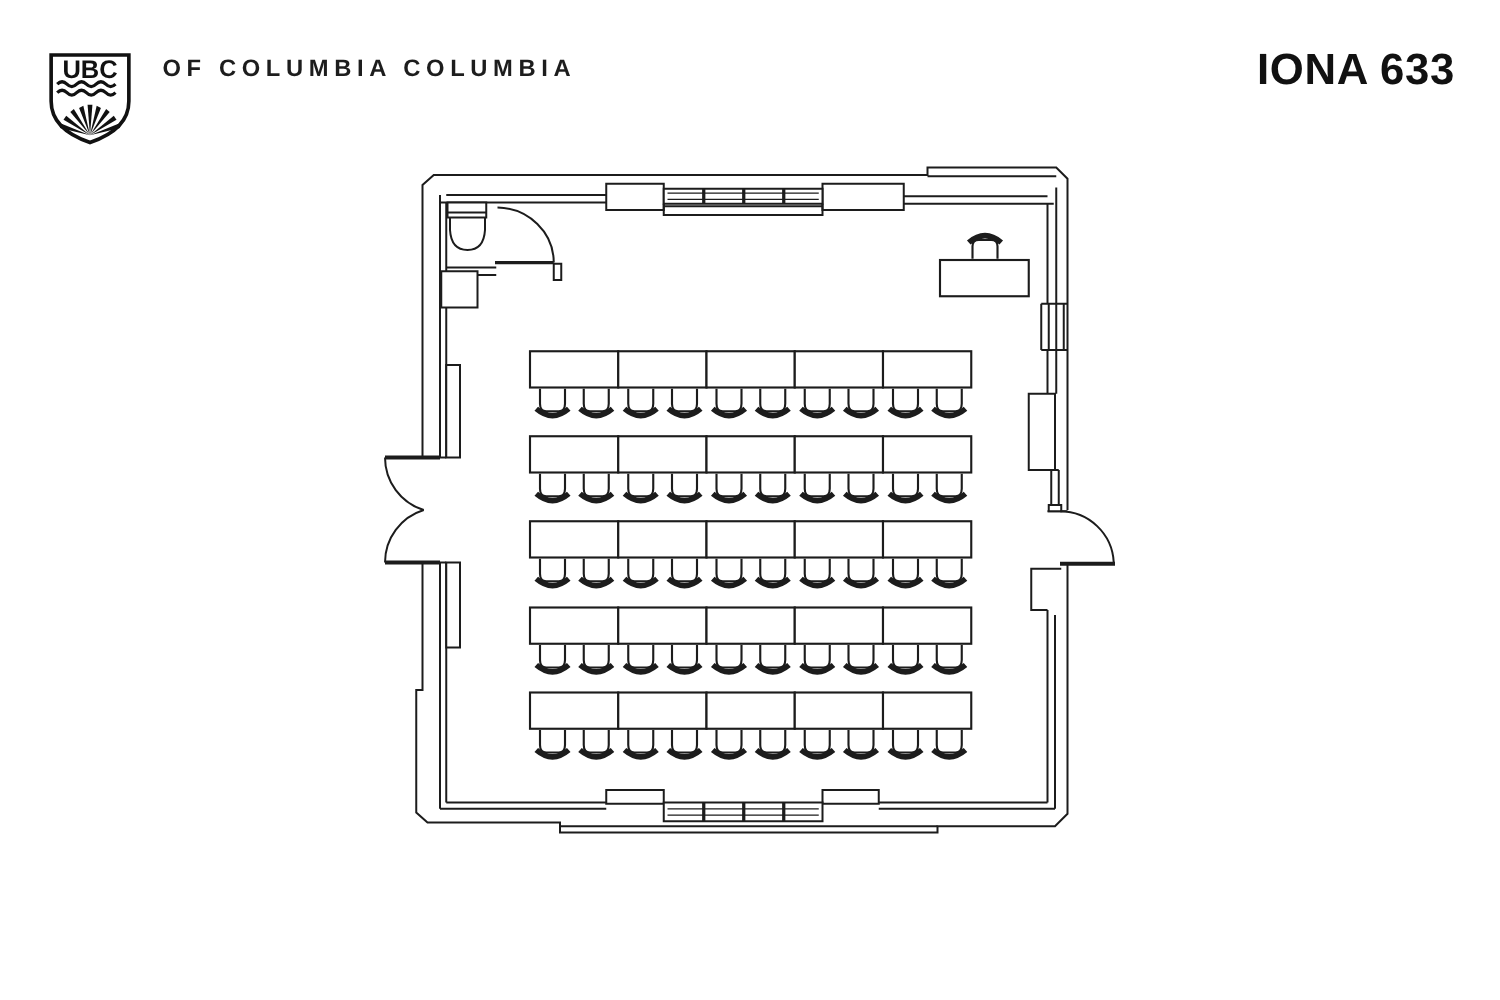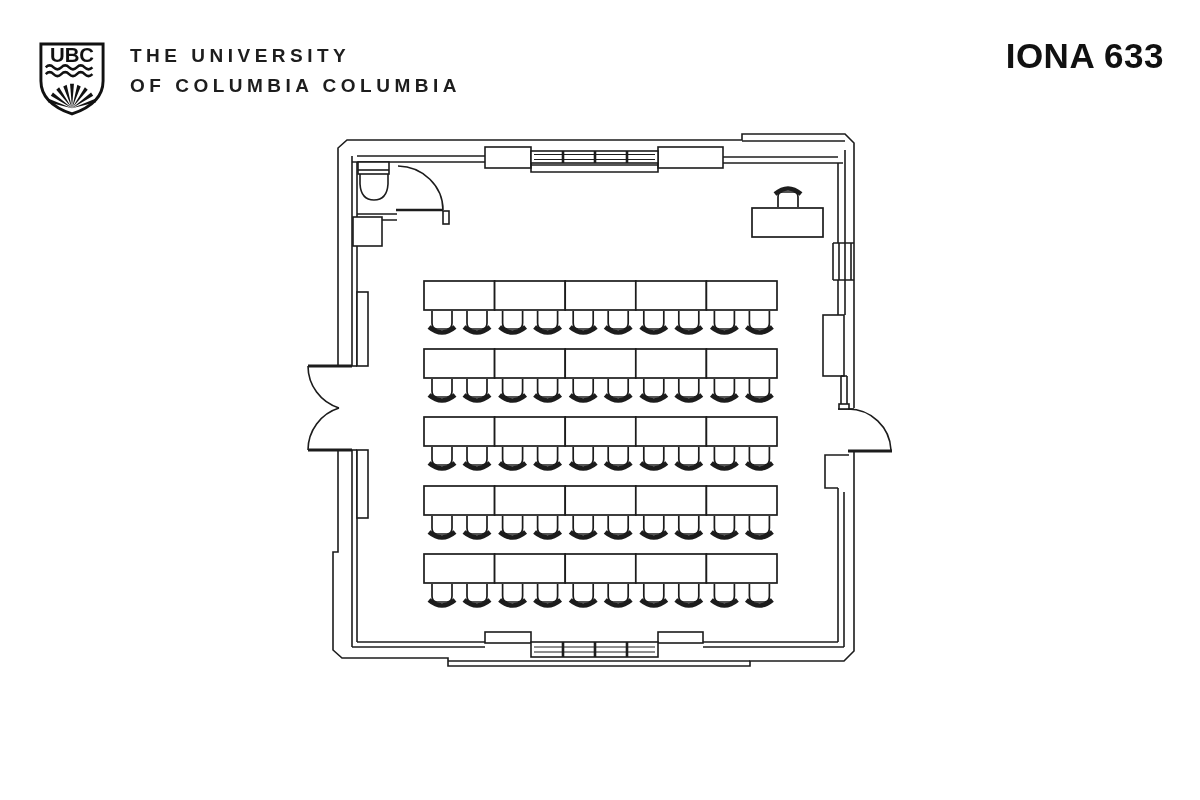--- a/index.html
+++ b/index.html
@@ -32,21 +32,20 @@
         <path d="M35,69 L48.3,47.4 L51.2,50 Z"></path>
         <path d="M35,69 L54.6,53 L56.8,56.2 Z"></path>
         <path d="M35,69 L58.4,59.6 L59.8,63 Z"></path>
         <path d="M35,69 L29.5,44.8 L26,46.6 Z"></path>
         <path d="M35,69 L21.7,47.4 L18.8,50 Z"></path>
         <path d="M35,69 L15.4,53 L13.2,56.2 Z"></path>
         <path d="M35,69 L11.6,59.6 L10.2,63 Z"></path>
       </g>
     </svg>
     <div class="wordmark">
-      <div class="l1">THE UNIVERSITY</div>
       <div class="l2">OF COLUMBIA COLUMBIA</div>
     </div>
     <div class="room-label">IONA 633</div>
   </div>
 
   <svg id="plan" width="1200" height="800" viewBox="0 0 1200 800">
     <g stroke="#1c1c1c" stroke-width="1.6" fill="none" stroke-linejoin="miter" stroke-linecap="butt">
 
       <g>
         <path d="M338,366 L338,148 L347,140 L742,140 L742,134 L845,134 L854,143 L854,408"></path>

